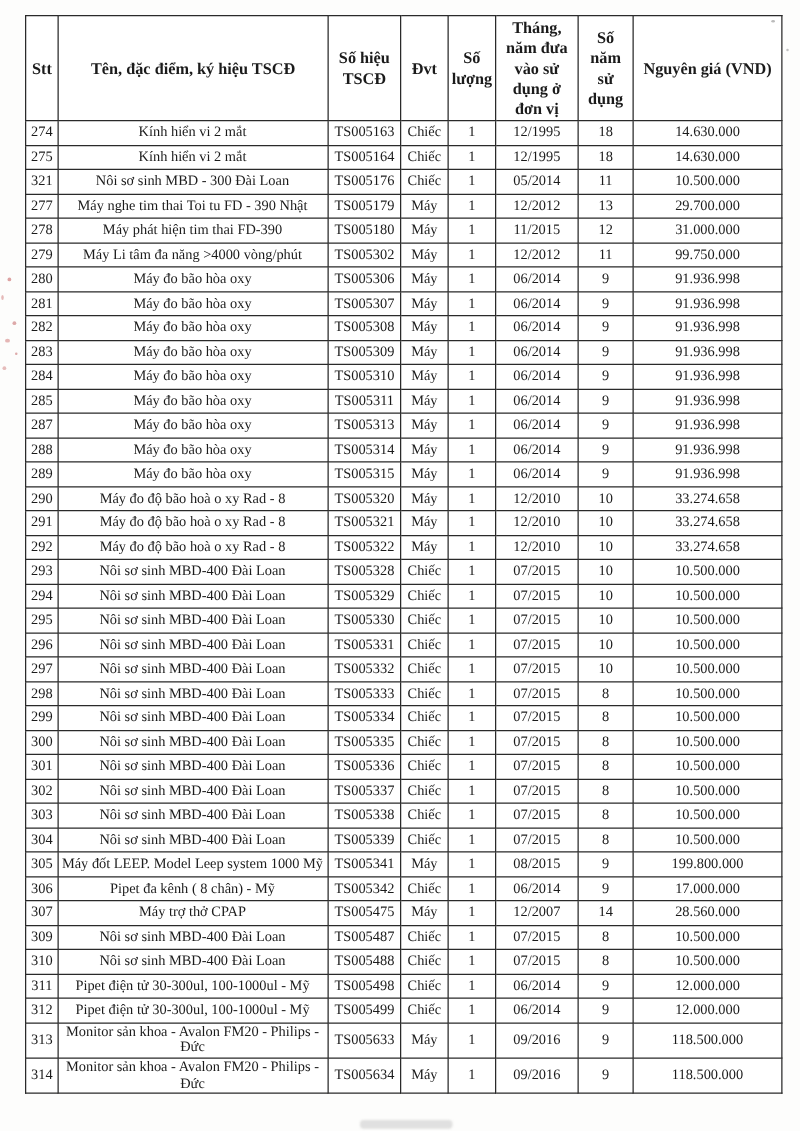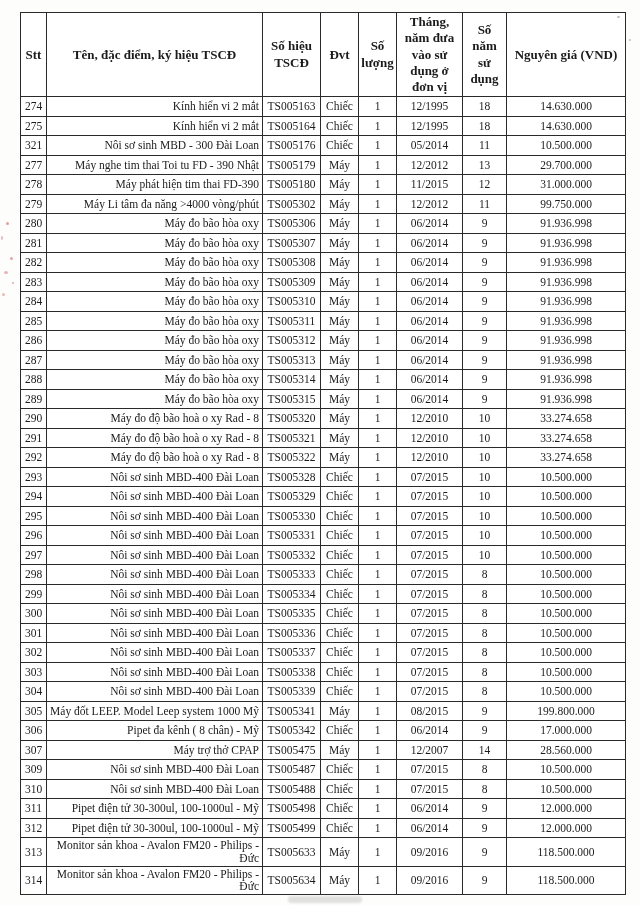--- a/index.html
+++ b/index.html
@@ -35,21 +35,21 @@
   }
   tbody td{
     font-size:11.5px;
     height:16.5px;
     line-height:1.1;
     padding:1px 3px;
     vertical-align:middle;
     background:#fff;
   }
   td.c-stt, td.c-code, td.c-unit, td.c-qty, td.c-date, td.c-years, td.c-price{text-align:center;}
-  td.c-name{text-align:right;padding-left:2px;}
+  td.c-name{text-align:center;padding-left:2px;}
   
   .speck{position:absolute;border-radius:50%;pointer-events:none;}
   .speck.red1{left:6px;top:222px;width:3px;height:3px;background:rgba(195,90,90,.55);}
   .speck.red2{left:1px;top:236px;width:2px;height:4px;background:rgba(200,100,100,.45);}
   .speck.red3{left:10px;top:257px;width:3px;height:3px;background:rgba(190,85,85,.5);}
   .speck.red4{left:4px;top:271px;width:4px;height:3px;background:rgba(200,95,95,.45);}
   .speck.red5{left:12px;top:282px;width:2px;height:2px;background:rgba(190,85,85,.5);}
   .speck.red6{left:2px;top:293px;width:3px;height:3px;background:rgba(195,90,90,.4);}
   .speck.gray1{left:617px;top:16px;width:3px;height:2px;background:rgba(120,120,120,.5);}
   .speck.gray2{left:629px;top:39px;width:2px;height:2px;background:rgba(120,120,120,.45);}
@@ -202,30 +202,20 @@
       <td class="c-stt">285</td>
       <td class="c-name">Máy đo bão hòa oxy</td>
       <td class="c-code">TS005311</td>
       <td class="c-unit">Máy</td>
       <td class="c-qty">1</td>
       <td class="c-date">06/2014</td>
       <td class="c-years">9</td>
       <td class="c-price">91.936.998</td>
     </tr>
         <tr>
-      <td class="c-stt">286</td>
-      <td class="c-name">Máy đo bão hòa oxy</td>
-      <td class="c-code">TS005312</td>
-      <td class="c-unit">Máy</td>
-      <td class="c-qty">1</td>
-      <td class="c-date">06/2014</td>
-      <td class="c-years">9</td>
-      <td class="c-price">91.936.998</td>
-    </tr>
-        <tr>
       <td class="c-stt">287</td>
       <td class="c-name">Máy đo bão hòa oxy</td>
       <td class="c-code">TS005313</td>
       <td class="c-unit">Máy</td>
       <td class="c-qty">1</td>
       <td class="c-date">06/2014</td>
       <td class="c-years">9</td>
       <td class="c-price">91.936.998</td>
     </tr>
         <tr>

